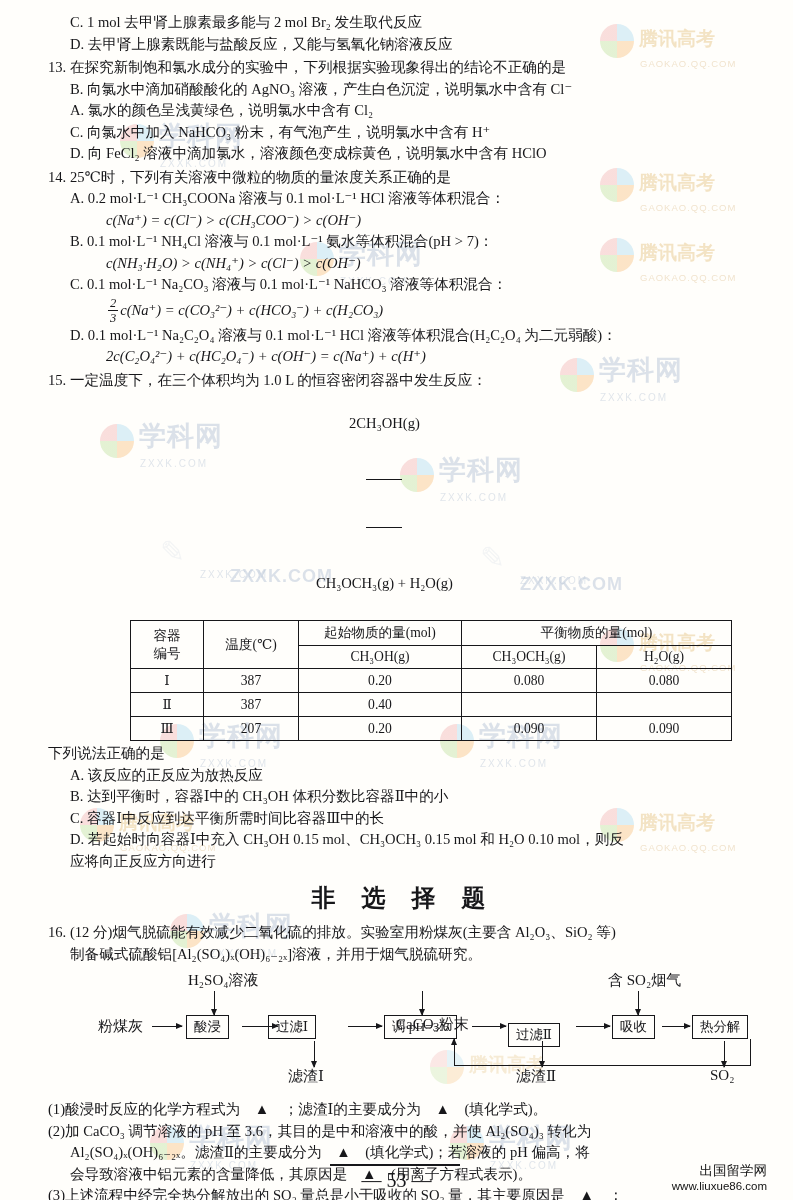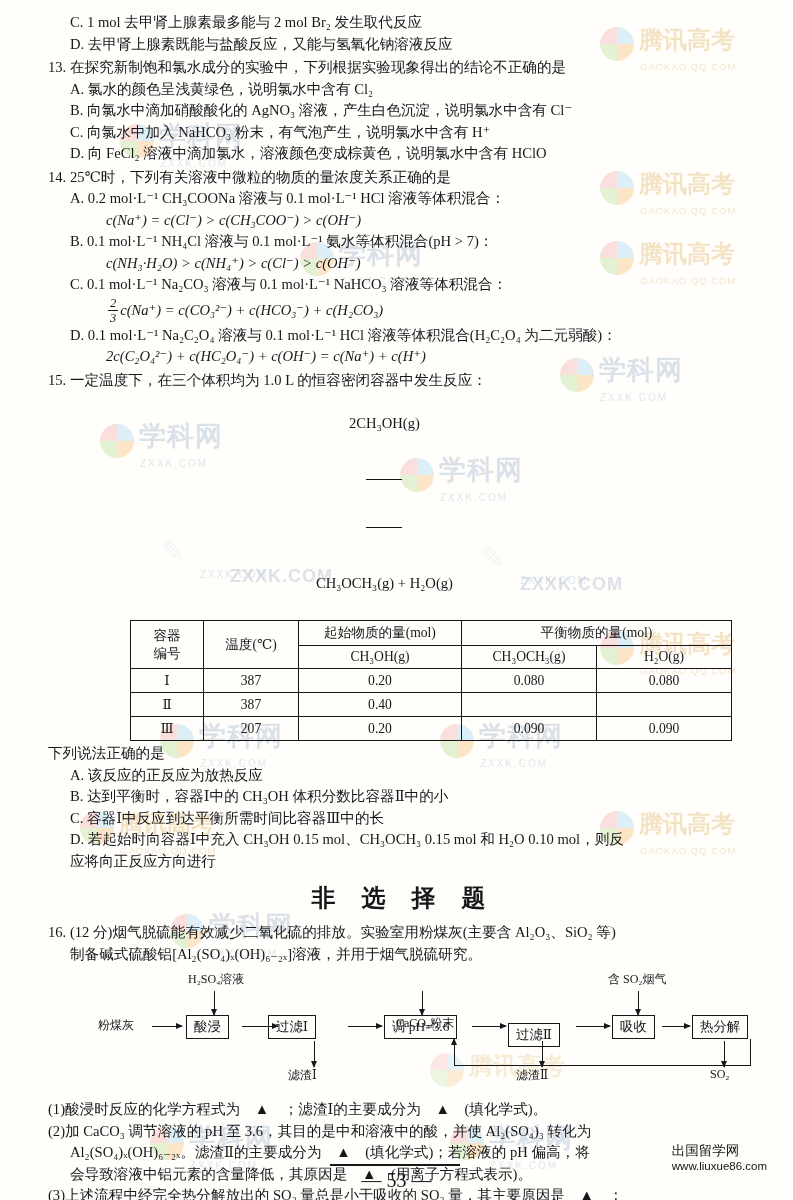--- a/index.html
+++ b/index.html
@@ -21,41 +21,41 @@
   .frac .dn{display:block;padding:0 2px;}
   
   .wm{position:absolute;z-index:1;opacity:.5;pointer-events:none;}
   .wm-xk{width:148px;height:42px;}
   .wm-xk .glyphs{font-family:"Liberation Sans",sans-serif;font-weight:bold;font-size:27px;color:#b9c6d8;letter-spacing:1px;}
   .wm-xk .url{font-family:"Liberation Sans",sans-serif;font-size:10px;color:#c2cddb;letter-spacing:2px;text-align:center;}
   .wm-logo{display:inline-block;width:34px;height:34px;border-radius:50%;
     background:conic-gradient(#7fc7e8 0deg 90deg,#f2a03d 90deg 180deg,#9ad06a 180deg 270deg,#e98b8b 270deg 360deg);
     opacity:.55;vertical-align:middle;margin-right:5px;}
   .wm-tx{width:165px;height:42px;}
-  .wm-tx .t1{font-family:"Liberation Sans",sans-serif;font-size:24px;color:#e8c98f;font-weight:bold;}
+  .wm-tx .t1{font-family:"Liberation Sans",sans-serif;font-size:19px;color:#e8c98f;font-weight:bold;}
   .wm-tx .t2{font-family:"Liberation Sans",sans-serif;font-size:9.5px;color:#e3c9a0;letter-spacing:1px;}
   .wm-pen{font-size:30px;color:#cfd8e2;opacity:.5;}
   
   table.exp{border-collapse:collapse;margin:4px 0 2px 82px;border-radius:8px;}
   table.exp td,table.exp th{border:1px solid #17171a;font-size:13.6px;text-align:center;padding:3px 6px;font-weight:normal;}
   
   .flow{position:relative;height:126px;margin:6px 0 2px 0;}
   .fbox{position:absolute;border:1px solid #17171a;font-size:13.4px;padding:2px 7px;background:transparent;white-space:nowrap;}
-  .ftext{position:absolute;font-size:12px;white-space:nowrap;}
+  .ftext{position:absolute;font-size:15px;white-space:nowrap;}
   .arrow-h{position:absolute;height:1px;background:#17171a;}
   .arrow-h:after{content:"";position:absolute;right:-1px;top:-3.5px;border-left:7px solid #17171a;border-top:3.5px solid transparent;border-bottom:3.5px solid transparent;}
   .arrow-v{position:absolute;width:1px;background:#17171a;}
   .arrow-v.down:after{content:"";position:absolute;left:-3.5px;bottom:-1px;border-top:7px solid #17171a;border-left:3.5px solid transparent;border-right:3.5px solid transparent;}
   .arrow-v.up:after{content:"";position:absolute;left:-3.5px;top:-1px;border-bottom:7px solid #17171a;border-left:3.5px solid transparent;border-right:3.5px solid transparent;}
   .plain-v{position:absolute;width:1px;background:#17171a;}
   .plain-h{position:absolute;height:1px;background:#17171a;}
   .sect-title{text-align:center;font-size:24px;letter-spacing:10px;font-weight:bold;margin:10px 0 8px 0;}
   .footer{position:absolute;bottom:8px;left:0;width:793px;z-index:4;}
   .pagenum{text-align:center;font-size:20px;}
-  .site{position:absolute;right:26px;bottom:20px;text-align:left;font-family:"Liberation Sans",sans-serif;}
+  .site{position:absolute;right:26px;bottom:0;text-align:right;font-family:"Liberation Sans",sans-serif;}
   .site .s1{font-size:13.5px;color:#111;}
   .site .s2{font-size:11.5px;color:#111;}
   .rule{position:absolute;bottom:34px;left:330px;width:130px;height:1.6px;background:#17171a;}
 </style>
 </head>
 <body>
 
 <div class="page">
 
   <div class="wm wm-tx" style="left:600px;top:24px;">
@@ -139,22 +139,22 @@
     <span class="wm-logo"></span><span class="glyphs">学科网</span>
     <div class="url">ZXXK.COM</div>
   </div>
 
   <div class="content">
 
     <div class="line ind1">C. 1 mol 去甲肾上腺素最多能与 2 mol Br₂ 发生取代反应</div>
     <div class="line ind1">D. 去甲肾上腺素既能与盐酸反应，又能与氢氧化钠溶液反应</div>
 
     <div class="line q">13. 在探究新制饱和氯水成分的实验中，下列根据实验现象得出的结论不正确的是</div>
+    <div class="line ind1">B. 向氯水中滴加硝酸酸化的 AgNO₃ 溶液，产生白色沉淀，说明氯水中含有 Cl⁻</div>
     <div class="line ind1">A. 氯水的颜色呈浅黄绿色，说明氯水中含有 Cl₂</div>
-    <div class="line ind1">B. 向氯水中滴加硝酸酸化的 AgNO₃ 溶液，产生白色沉淀，说明氯水中含有 Cl⁻</div>
     <div class="line ind1">C. 向氯水中加入 NaHCO₃ 粉末，有气泡产生，说明氯水中含有 H⁺</div>
     <div class="line ind1">D. 向 FeCl₂ 溶液中滴加氯水，溶液颜色变成棕黄色，说明氯水中含有 HClO</div>
 
     <div class="line q">14. 25℃时，下列有关溶液中微粒的物质的量浓度关系正确的是</div>
     <div class="line ind1">A. 0.2 mol·L⁻¹ CH₃COONa 溶液与 0.1 mol·L⁻¹ HCl 溶液等体积混合：</div>
     <div class="line ind3 it">c(Na⁺) = c(Cl⁻) &gt; c(CH₃COO⁻) &gt; c(OH⁻)</div>
     <div class="line ind1">B. 0.1 mol·L⁻¹ NH₄Cl 溶液与 0.1 mol·L⁻¹ 氨水等体积混合(pH &gt; 7)：</div>
     <div class="line ind3 it">c(NH₃·H₂O) &gt; c(NH₄⁺) &gt; c(Cl⁻) &gt; c(OH⁻)</div>
     <div class="line ind1">C. 0.1 mol·L⁻¹ Na₂CO₃ 溶液与 0.1 mol·L⁻¹ NaHCO₃ 溶液等体积混合：</div>
     <div class="line ind3 it"><span class="frac"><span class="nm">2</span><span class="dn">3</span></span><span>c(Na⁺) = c(CO₃²⁻) + c(HCO₃⁻) + c(H₂CO₃)</span></div>

